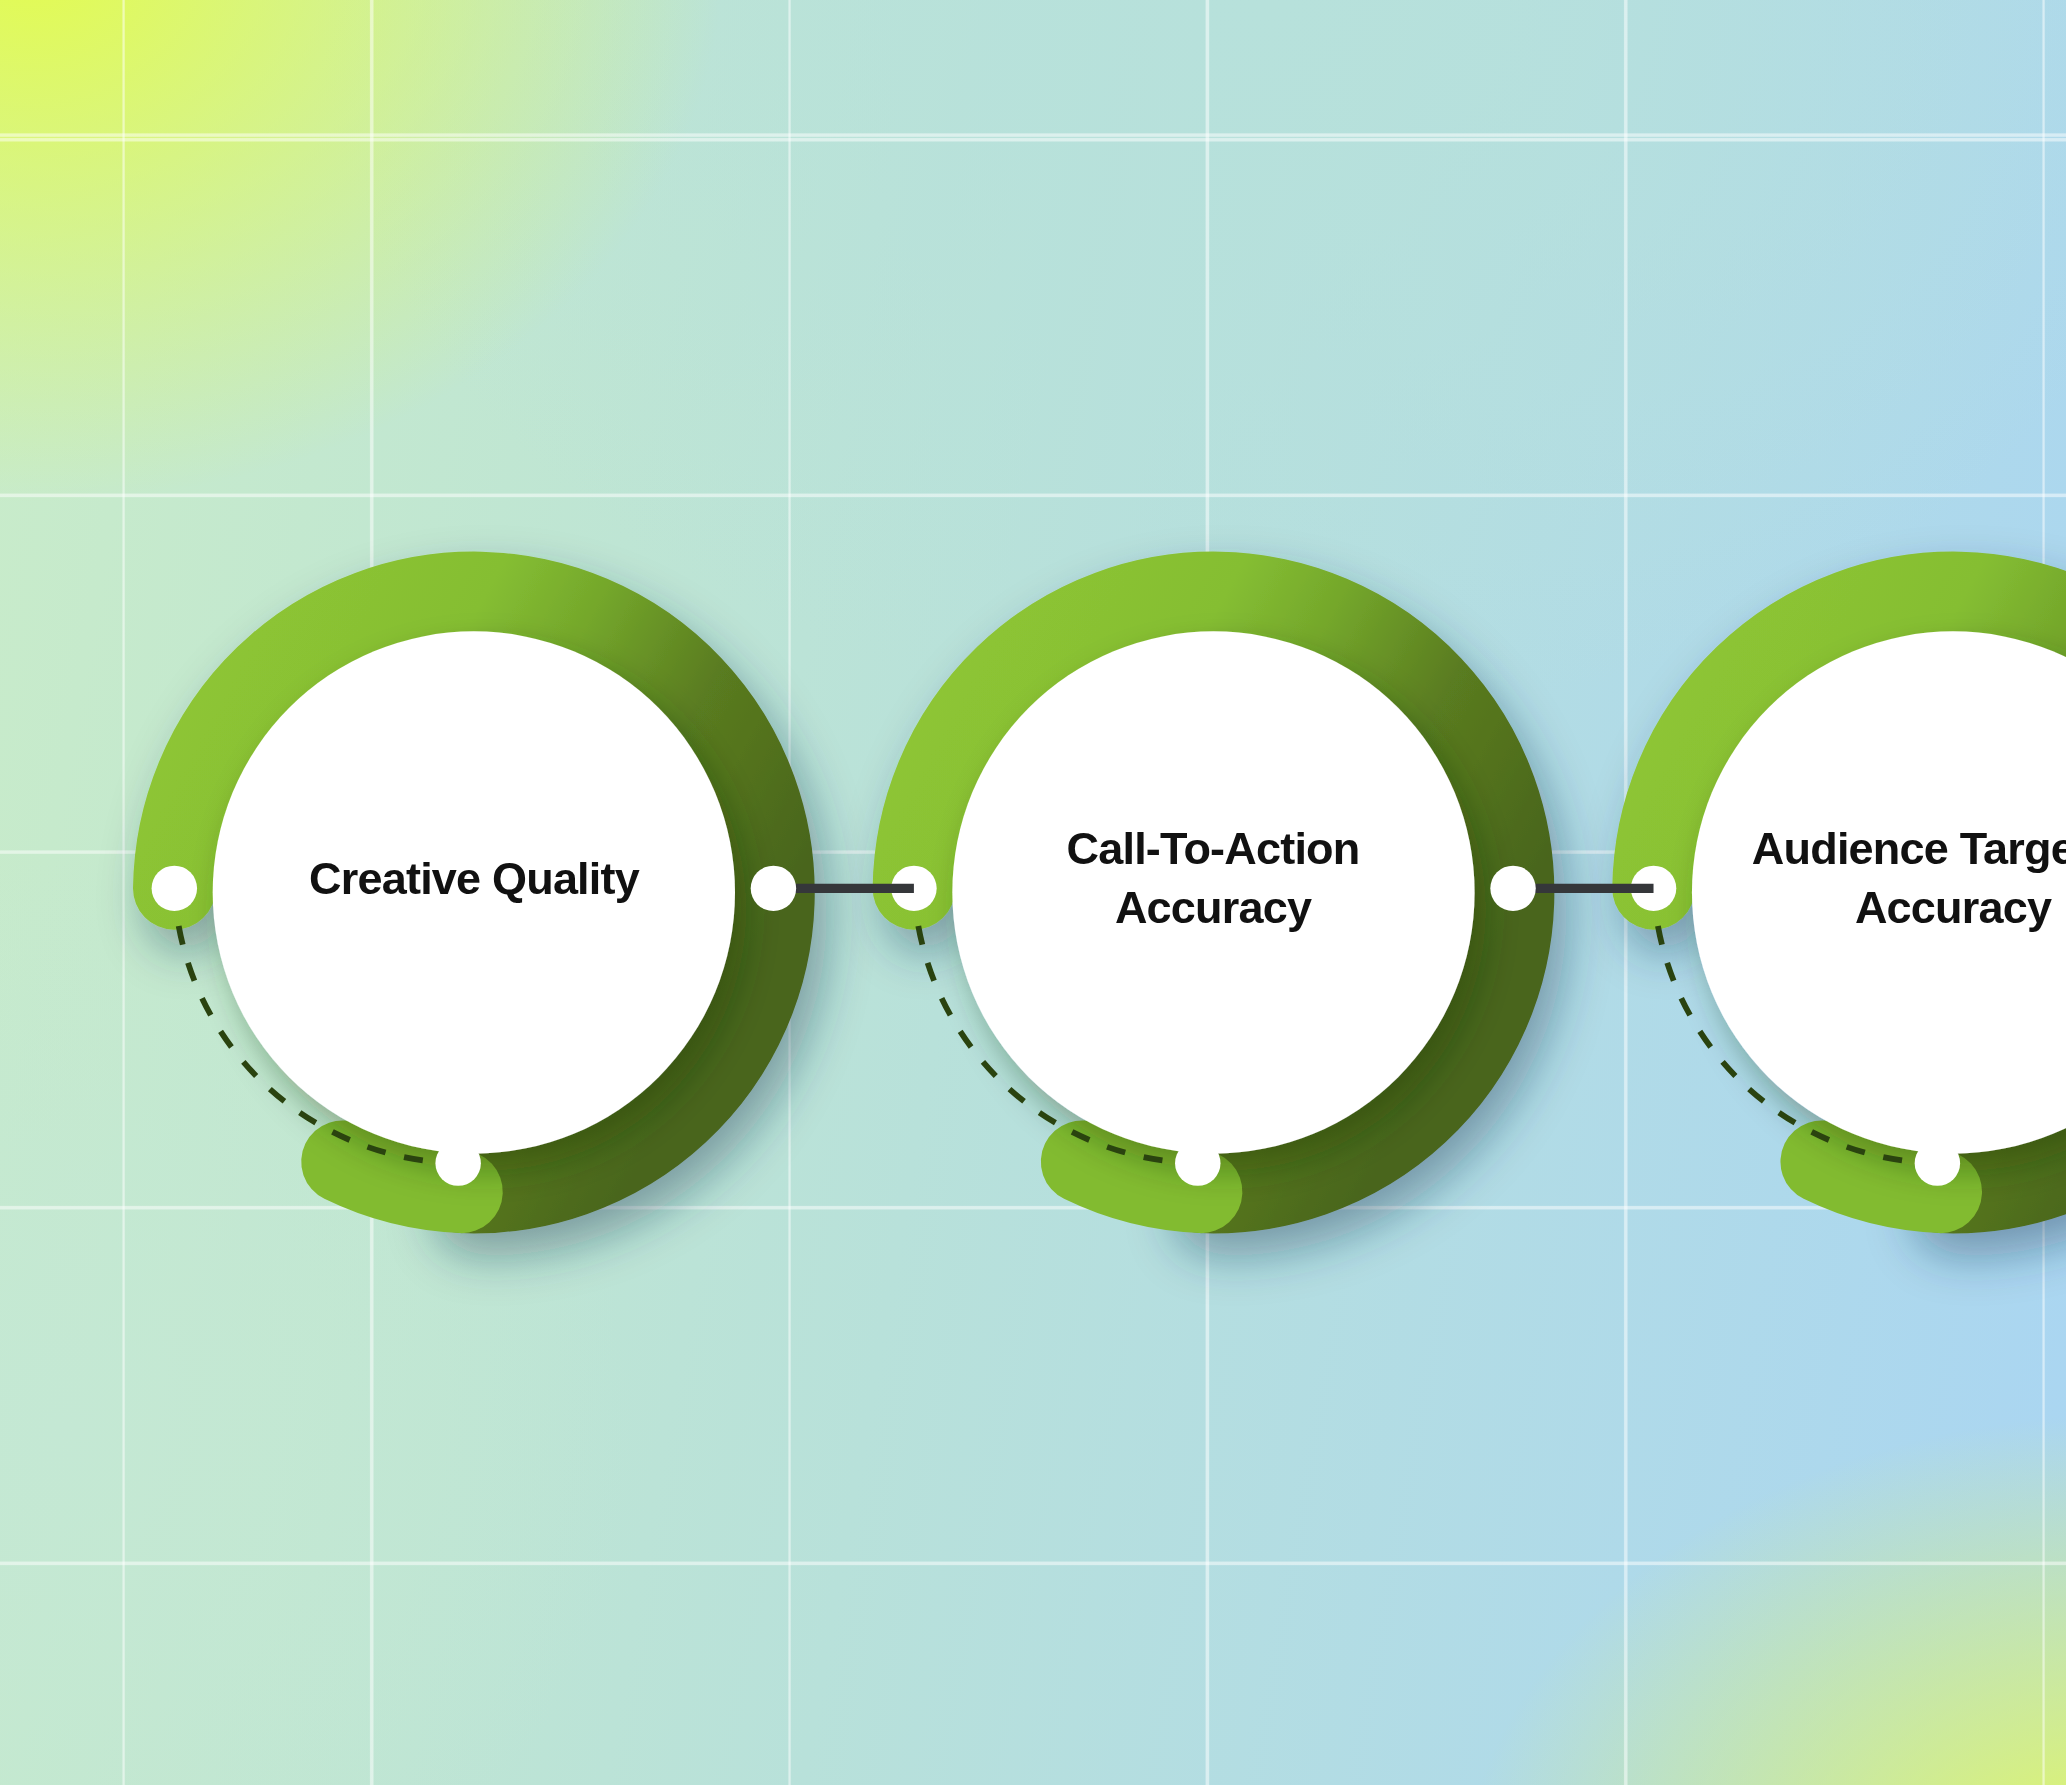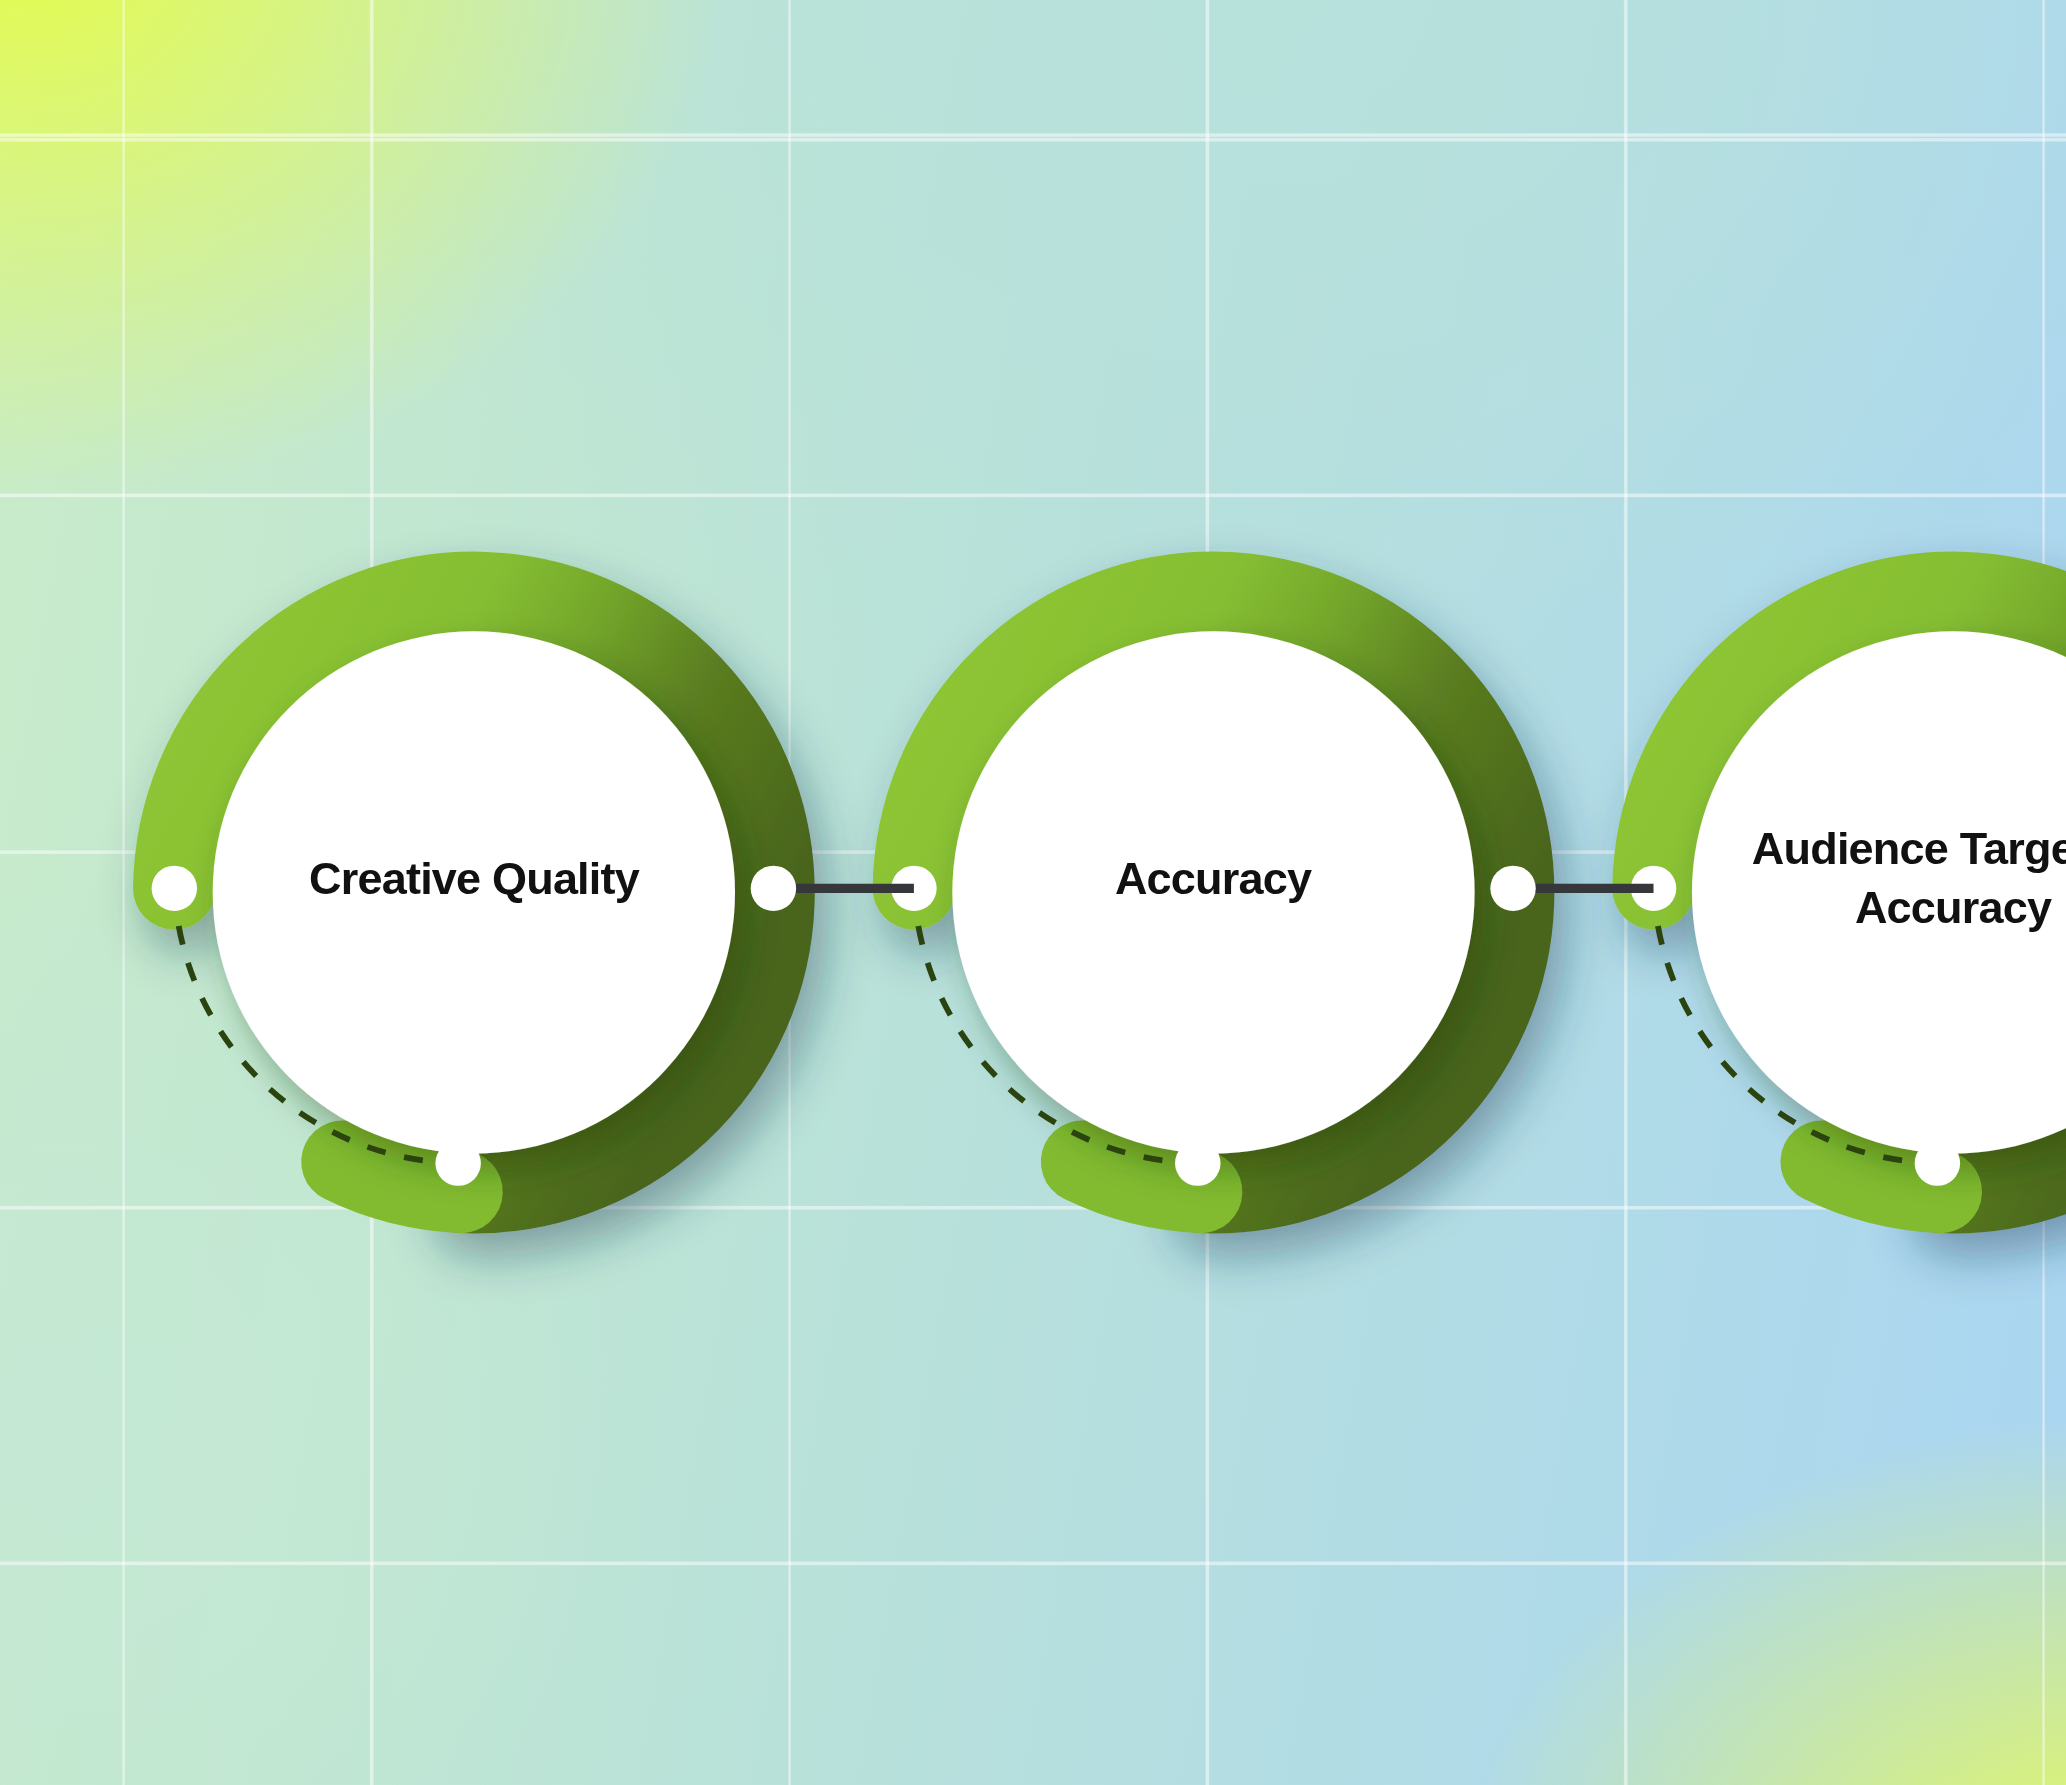--- a/index.html
+++ b/index.html
@@ -110,20 +110,21 @@
       <circle class="dot" cx="1871" cy="2150" r="55"></circle>
       <circle class="dot" cx="3661" cy="2150" r="55"></circle>
       <circle class="dot" cx="5451" cy="2150" r="55"></circle>
     </g>
   </svg>
 
   <div class="node-label pos-1">
     <span>Creative Quality</span>
   </div>
   <div class="node-label pos-2">
+    <span>Call-To-Action</span>
     <span>Accuracy</span>
   </div>
   <div class="node-label pos-3">
     <span>Audience Targeting</span>
     <span>Accuracy</span>
   </div>
 
 </div>
 
 

